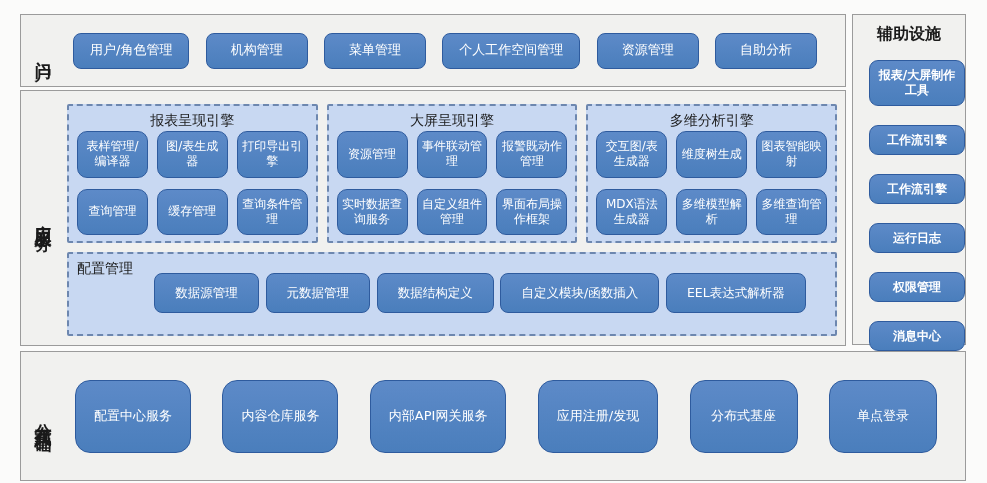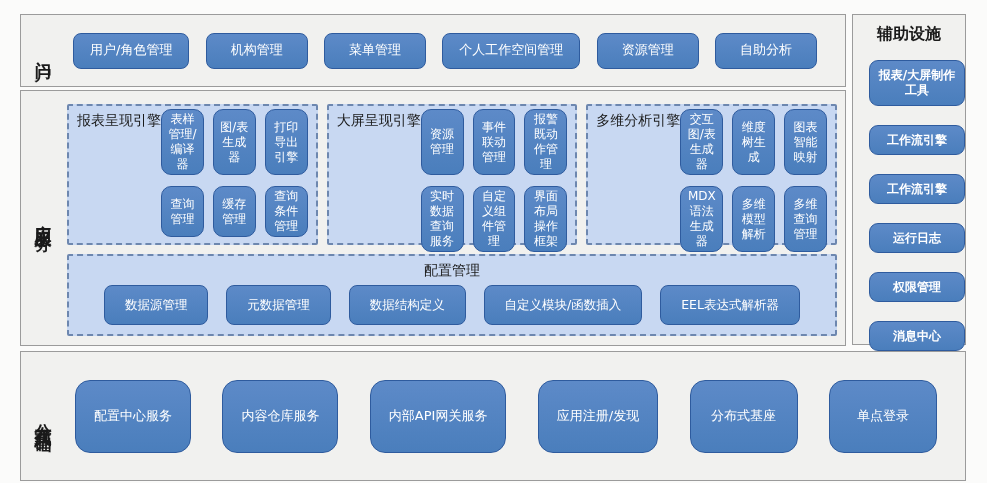--- a/index.html
+++ b/index.html
@@ -36,25 +36,25 @@
   #portal .btn-row{flex:1;display:flex;align-items:center;justify-content:space-between;padding:0 28px 0 6px;}
   #portal .btn{height:36px;border-radius:8px;font-size:13px;padding:0 16px;min-width:102px;}
   
   #app-services{left:20px;top:90px;width:826px;height:256px;}
   #app-services .content{flex:1;padding:13px 8px 9px 0;display:flex;flex-direction:column;}
   .engines{display:flex;gap:9px;height:141px;}
   .panel{
     background:var(--panel_blue);border:2px dashed var(--panel_border);
     border-radius:2px;padding:3px 8px 6px 8px;
   }
-  .engine{flex:1;display:flex;flex-direction:row;}
+  .engine{flex:1;display:flex;flex-direction:column;}
   .panel-title{font-size:14px;color:var(--text_dark);text-align:center;height:22px;line-height:22px;flex:none;}
   .engine-grid{flex:1;display:grid;grid-template-columns:repeat(3,1fr);column-gap:9px;row-gap:11px;}
   .engine-grid .btn{border-radius:10px;font-size:12px;padding:2px 3px;}
-  .config-panel{margin-top:9px;height:85px;display:flex;flex-direction:column;}
+  .config-panel{margin-top:9px;height:85px;display:flex;}
   .config-row{flex:1;display:flex;align-items:center;justify-content:space-around;padding:0 18px;}
   .config-row .btn{height:40px;border-radius:8px;font-size:12.5px;padding:0 20px;}
   
   #distributed{left:20px;top:351px;width:946px;height:130px;}
   #distributed .btn-row{flex:1;display:flex;align-items:center;justify-content:space-between;padding:0 28px 0 8px;}
   #distributed .btn{height:73px;border-radius:15px;font-size:13px;padding:0 18px;min-width:108px;}
   
   #auxiliary{left:852px;top:14px;width:114px;height:331px;display:block;padding-top:9px;}
   #auxiliary .col-title{font-weight:bold;font-size:16px;color:var(--text_dark);text-align:center;margin-bottom:15px;}
   #auxiliary .col-items{display:flex;flex-direction:column;align-items:flex-end;font-weight:bold;}

